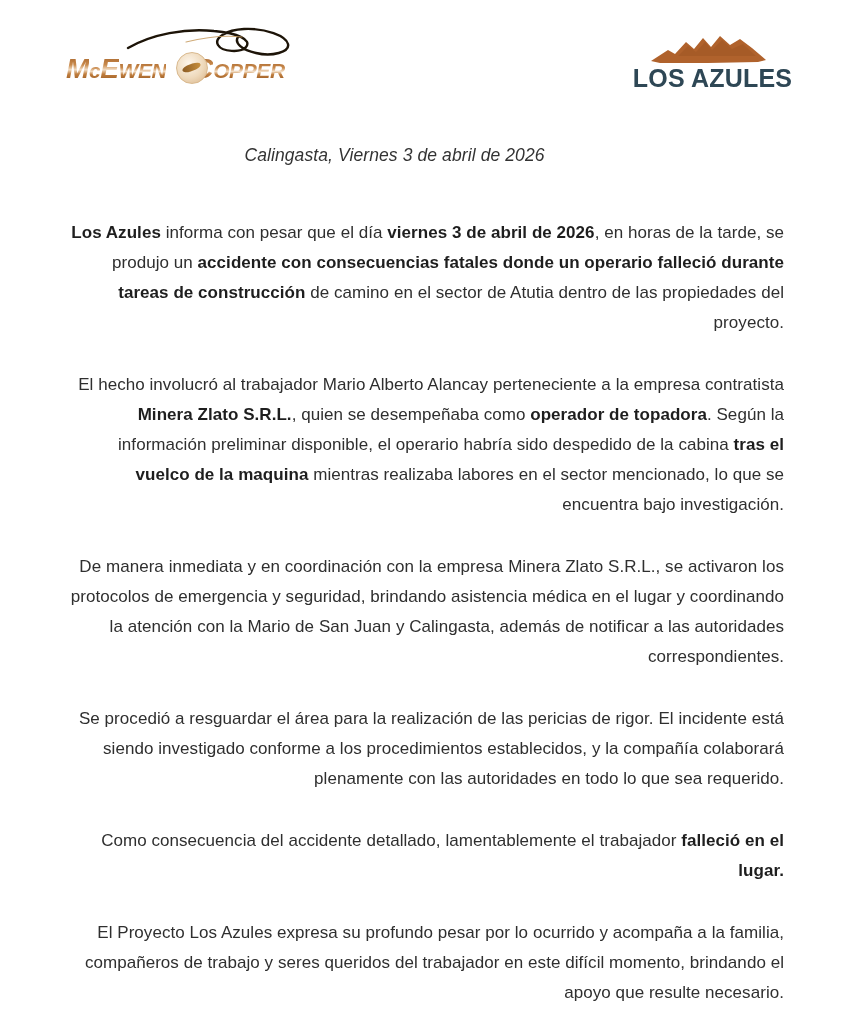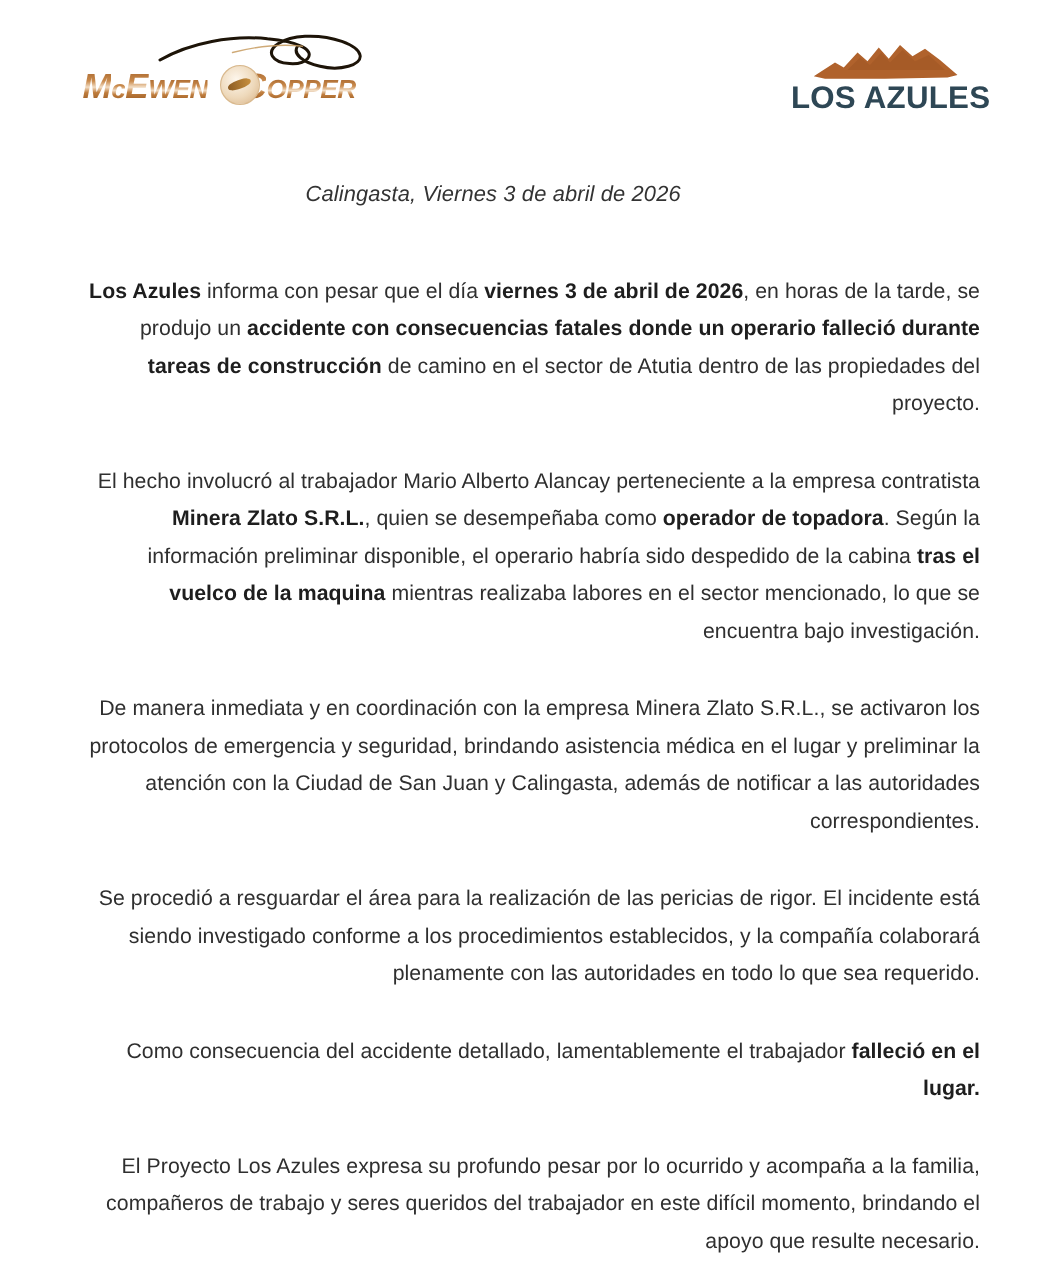--- a/index.html
+++ b/index.html
@@ -179,17 +179,17 @@
 
 </div>
 
 <div class="dateline-row">
   <span class="dateline">Calingasta, Viernes 3 de abril de 2026</span>
 </div>
 
 <div class="doc-body" id="doc-body">
     <p class="para" id="p1"><b>Los Azules</b><span> informa con pesar que el día </span><b>viernes 3 de abril de 2026</b><span>, en horas de la tarde, se produjo un </span><b>accidente con consecuencias fatales donde un operario falleció durante tareas de construcción</b><span> de camino en el sector de Atutia dentro de las propiedades del proyecto.</span></p>
     <p class="para" id="p2"><span>El hecho involucró al trabajador Mario Alberto Alancay perteneciente a la empresa contratista </span><b>Minera Zlato S.R.L.</b><span>, quien se desempeñaba como </span><b>operador de topadora</b><span>. Según la información preliminar disponible, el operario habría sido despedido de la cabina </span><b>tras el vuelco de la maquina</b><span> mientras realizaba labores en el sector mencionado, lo que se encuentra bajo investigación.</span></p>
-    <p class="para" id="p3"><span>De manera inmediata y en coordinación con la empresa Minera Zlato S.R.L., se activaron los protocolos de emergencia y seguridad, brindando asistencia médica en el lugar y preliminar la atención con la Ciudad de San Juan y Calingasta, además de notificar a las autoridades correspondientes.</span></p>
+    <p class="para" id="p3"><span>De manera inmediata y en coordinación con la empresa Minera Zlato S.R.L., se activaron los protocolos de emergencia y seguridad, brindando asistencia médica en el lugar y coordinando la atención con la Mario de San Juan y Calingasta, además de notificar a las autoridades correspondientes.</span></p>
     <p class="para" id="p5"><span>Se procedió a resguardar el área para la realización de las pericias de rigor. El incidente está siendo investigado conforme a los procedimientos establecidos, y la compañía colaborará plenamente con las autoridades en todo lo que sea requerido.</span></p>
     <p class="para" id="p4"><span>Como consecuencia del accidente detallado, lamentablemente el trabajador </span><b>falleció en el lugar.</b></p>
     <p class="para" id="p6"><span>El Proyecto Los Azules expresa su profundo pesar por lo ocurrido y acompaña a la familia, compañeros de trabajo y seres queridos del trabajador en este difícil momento, brindando el apoyo que resulte necesario.</span></p>
   </div>
 
 </body></html>

